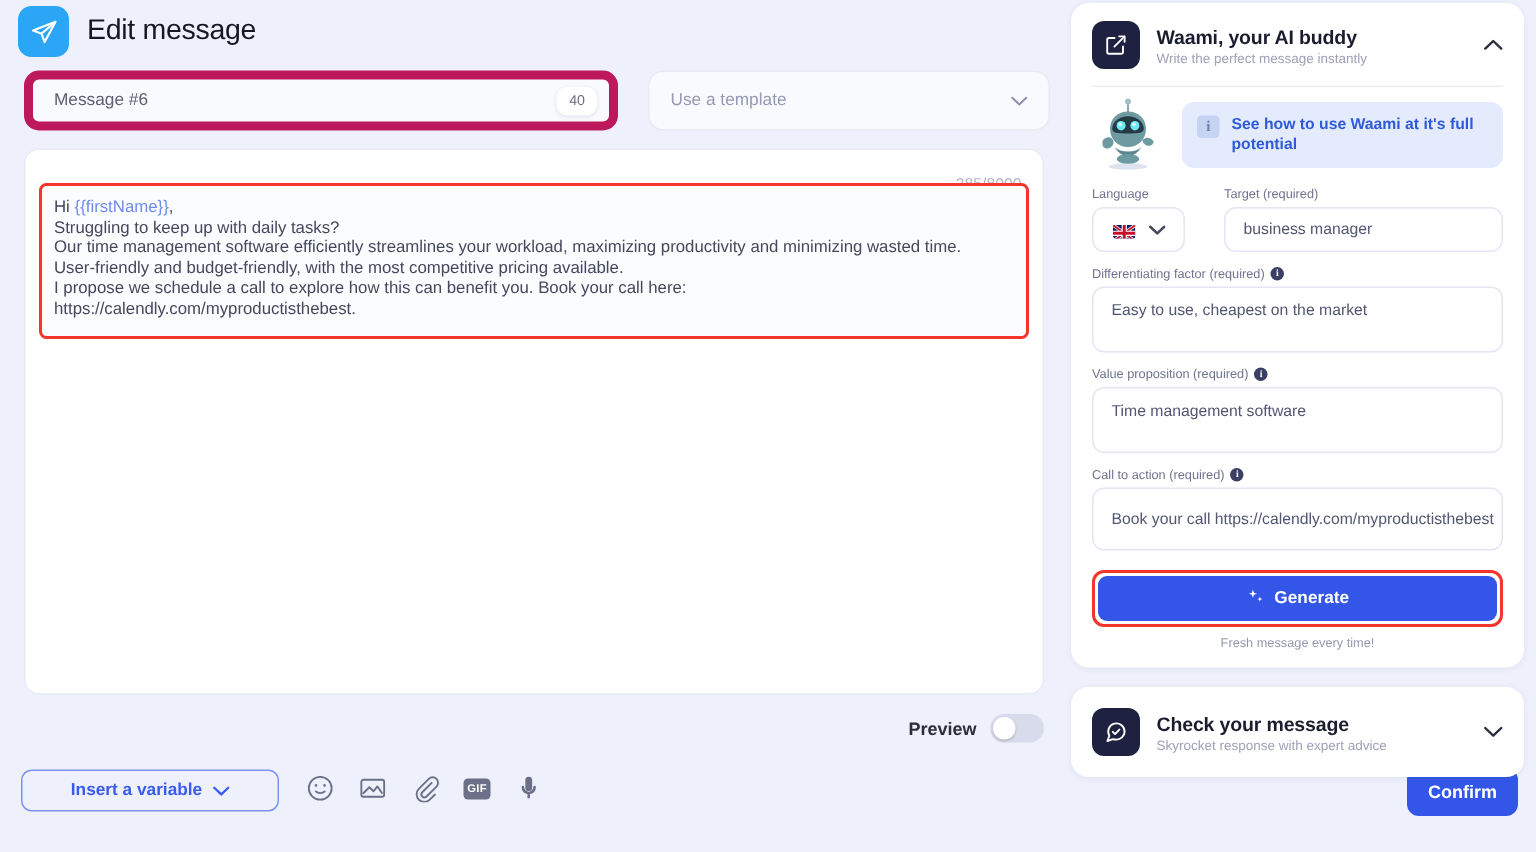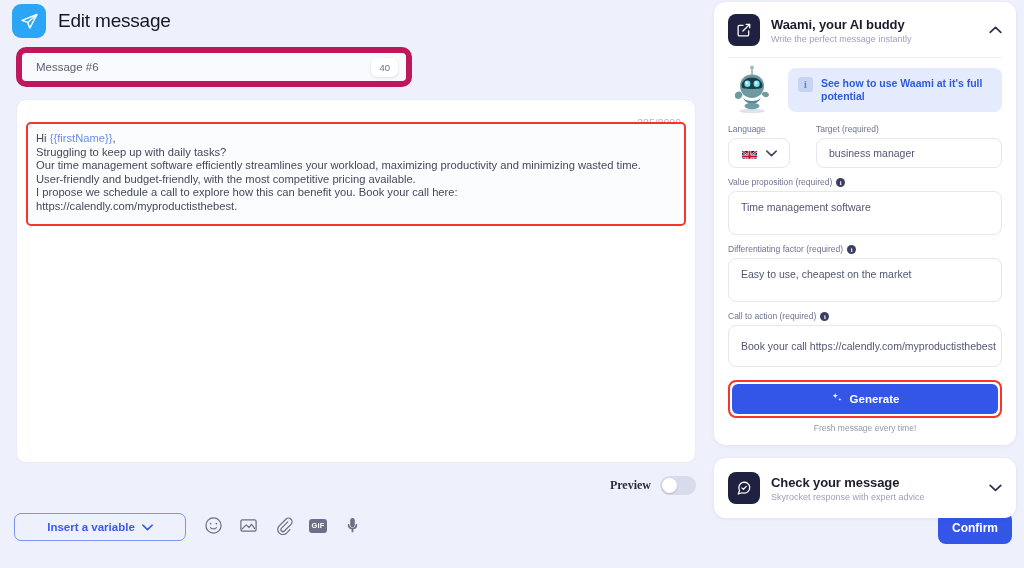--- a/index.html
+++ b/index.html
@@ -49,21 +49,21 @@
   .msg-box {
     position: absolute; left: 9px; top: 22px; width: 660px; height: 104px;
     border: 2px solid #f5352b; border-radius: 5px; background: #fbfcfe;
     padding: 8px 10px 0 8px;
   }
   .msg-line { font-size: 11.2px; line-height: 13.6px; color: #44485c; white-space: nowrap; }
   .var-token { color: #6d8bf0; }
 
   
   .preview-row { position: absolute; right: 328px; top: 476px; display: flex; align-items: center; gap: 9px; }
-  .preview-label { font-size: 12px; color: #2b2d3c; font-weight: 600; font-family: Liberation Serif, serif; }
+  .preview-label { font-size: 12px; color: #2b2d3c; font-weight: 600; }
   .toggle { width: 36px; height: 19px; border-radius: 11px; background: #d8dbeb; position: relative; }
   .toggle .knob { position: absolute; left: 2px; top: 2px; width: 15px; height: 15px; border-radius: 50%; background: #fff; box-shadow: 0 1px 2px rgba(0,0,0,.18); }
 
   
   .insert-var-btn {
     position: absolute; left: 14px; top: 513px; width: 172px; height: 28px;
     border: 1px solid #7b93f3; border-radius: 7px; background: transparent;
     display: flex; align-items: center; justify-content: center; gap: 7px;
   }
   .insert-var-label { font-size: 11.5px; font-weight: bold; color: #3a5bf0; }
@@ -137,20 +137,26 @@
           <path d="M21.5 3.2 9.7 13.2"></path>
       </svg>
     </div>
     <div class="page-title">Edit message</div>
   </div>
 
   <div class="top-row">
     <div class="msg-name-field">
       <span class="msg-name-text">Message #6</span>
       <span class="counter-pill">40</span>
+    </div>
+    <div class="template-field">
+      <span class="template-text">Use a template</span>
+      <svg class="chev" viewBox="0 0 14 9" fill="none" stroke="#8e91b0" stroke-width="1.8" stroke-linecap="round" stroke-linejoin="round">
+          <path d="M1 1.5 7 7.2 13 1.5"></path>
+        </svg>
     </div>
   </div>
 
   <div class="editor-card">
     <div class="char-count">385/8000</div>
     <div class="msg-box">
       <div class="msg-line">
         <span>Hi </span><span class="var-token">{{firstName}}</span><span>,</span>
       </div>
       <div class="msg-line">Struggling to keep up with daily tasks?</div>
@@ -271,32 +277,32 @@
             </div>
           </div>
           <div style="flex:1;">
             <div class="lbl">Target (required)</div>
             <div class="txt-in">business manager</div>
           </div>
         </div>
 
         <div class="blk">
           <div class="lbl">
+            <span>Differentiating factor (required)</span>
+            <span class="info-dot">i</span>
+          </div>
+          <div class="area-in">Easy to use, cheapest on the market</div>
+        </div>
+
+        <div class="blk">
+          <div class="lbl">
             <span>Value proposition (required)</span>
             <span class="info-dot">i</span>
           </div>
           <div class="area-in">Time management software</div>
-        </div>
-
-        <div class="blk">
-          <div class="lbl">
-            <span>Differentiating factor (required)</span>
-            <span class="info-dot">i</span>
-          </div>
-          <div class="area-in">Easy to use, cheapest on the market</div>
         </div>
 
         <div class="blk">
           <div class="lbl">
             <span>Call to action (required)</span>
             <span class="info-dot">i</span>
           </div>
           <div class="txt-in" style="height:42px;">Book your call https://calendly.com/myproductisthebest</div>
         </div>
 

